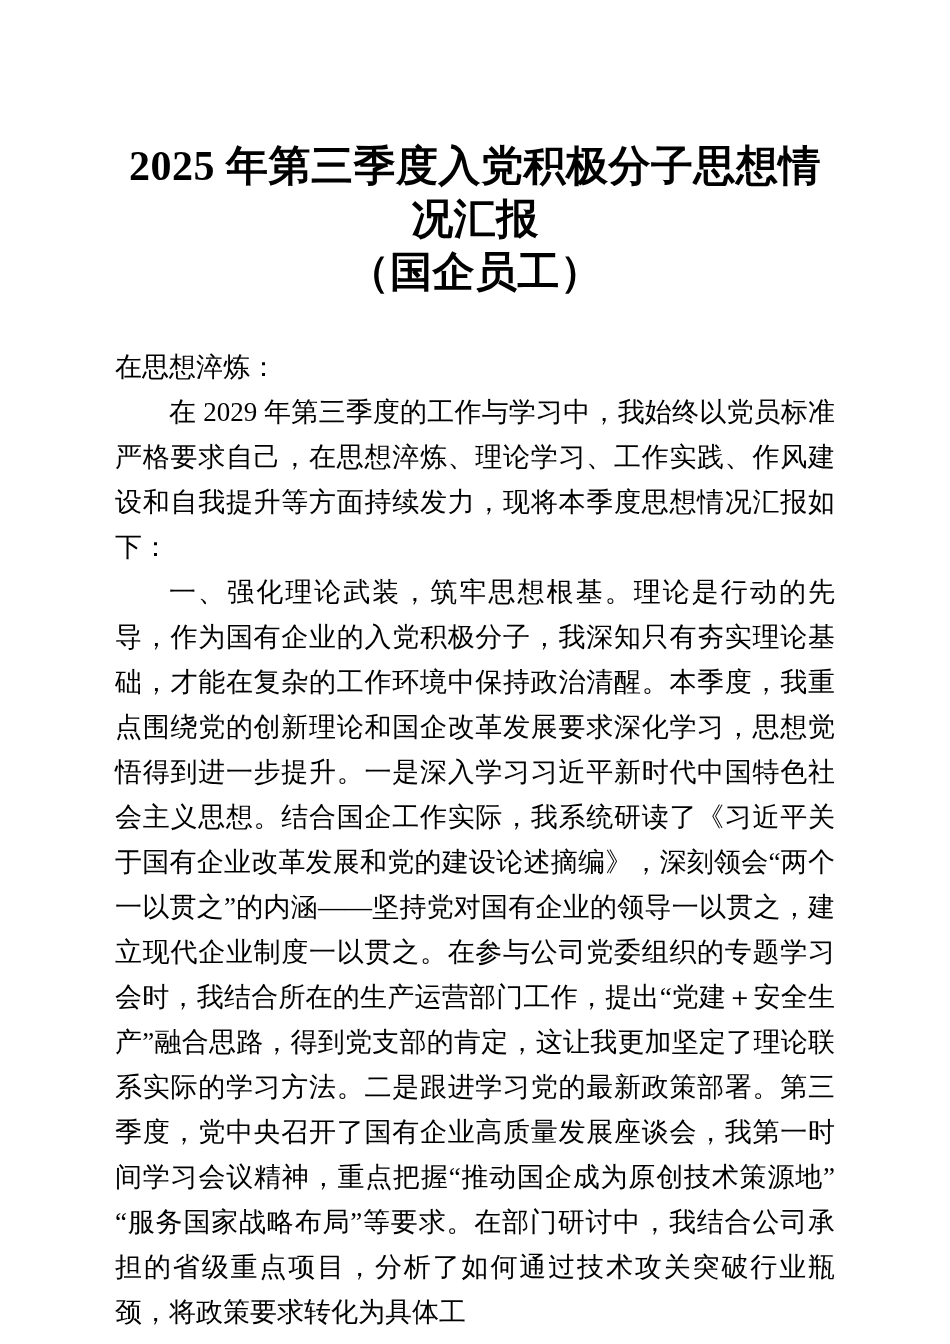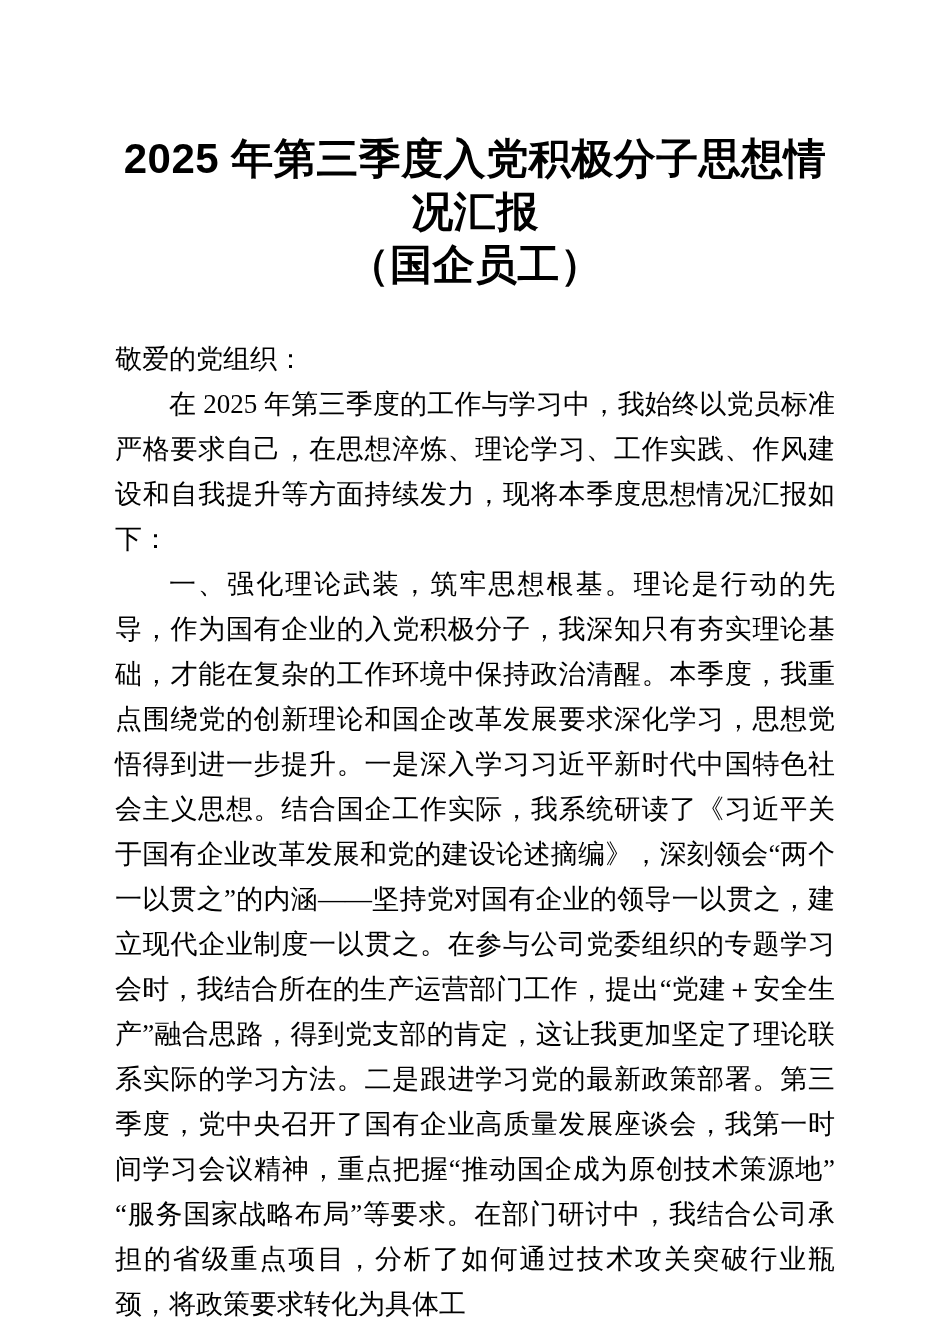--- a/index.html
+++ b/index.html
@@ -13,27 +13,27 @@
     height: 1344px;
     margin: 0 auto;
     background: #ffffff;
     color: #000000;
     box-sizing: border-box;
     padding: 128px 115px 0 115px;
     overflow: hidden;
     font-family: "Liberation Serif", "DejaVu Serif", serif;
   }
   .doc-title {
-    margin: 4px 0 46px 0;
+    margin: 12px 0 46px 0;
     text-align: center;
     font-weight: bold;
     font-size: 42px;
     line-height: 53px;
     letter-spacing: 0.5px;
-    font-family: Liberation Sans, sans-serif;
+    font-family: Liberation Serif, serif;
   }
   .doc-title .title-line {
     display: block;
   }
   .doc-body {
     font-size: 27px;
     line-height: 45px;
     text-align: justify;
     text-justify: inter-character;
     font-family: "Liberation Serif", "DejaVu Serif", serif;
@@ -56,21 +56,21 @@
 
 <div class="page">
 
   <h1 class="doc-title">
     <span class="title-line">2025 年第三季度入党积极分子思想情况汇报</span>
     <span class="title-line">（国企员工）</span>
   </h1>
 
   <div class="doc-body">
 
-    <p class="salutation">敬爱的党组织：</p>
+    <p class="salutation">在思想淬炼：</p>
 
-    <p class="para">在 2025 年第三季度的工作与学习中，我始终以党员标准严格要求自己，在思想淬炼、理论学习、工作实践、作风建设和自我提升等方面持续发力，现将本季度思想情况汇报如下：</p>
+    <p class="para">在 2029 年第三季度的工作与学习中，我始终以党员标准严格要求自己，在思想淬炼、理论学习、工作实践、作风建设和自我提升等方面持续发力，现将本季度思想情况汇报如下：</p>
 
     <p class="para"><span class="bold-lead">一、强化理论武装，筑牢思想根基。</span><span>理论是行动的先导，作为国有企业的入党积极分子，我深知只有夯实理论基础，才能在复杂的工作环境中保持政治清醒。本季度，我重点围绕党的创新理论和国企改革发展要求深化学习，思想觉悟得到进一步提升。一是深入学习习近平新时代中国特色社会主义思想。结合国企工作实际，我系统研读了《习近平关于国有企业改革发展和党的建设论述摘编》，深刻领会“两个一以贯之”的内涵——坚持党对国有企业的领导一以贯之，建立现代企业制度一以贯之。在参与公司党委组织的专题学习会时，我结合所在的生产运营部门工作，提出“党建＋安全生产”融合思路，得到党支部的肯定，这让我更加坚定了理论联系实际的学习方法。二是跟进学习党的最新政策部署。第三季度，党中央召开了国有企业高质量发展座谈会，我第一时间学习会议精神，重点把握“推动国企成为原创技术策源地”“服务国家战略布局”等要求。在部门研讨中，我结合公司承担的省级重点项目，分析了如何通过技术攻关突破行业瓶颈，将政策要求转化为具体工</span></p>
 
   </div>
 
 </div>
 
 </body></html>

